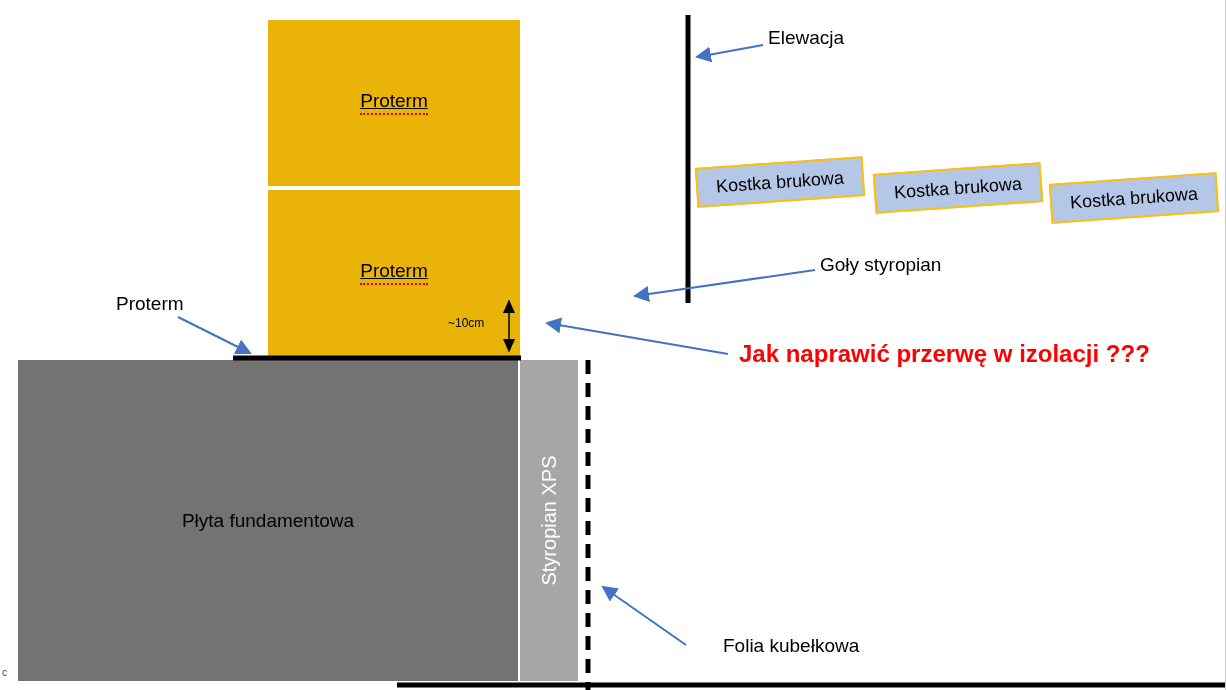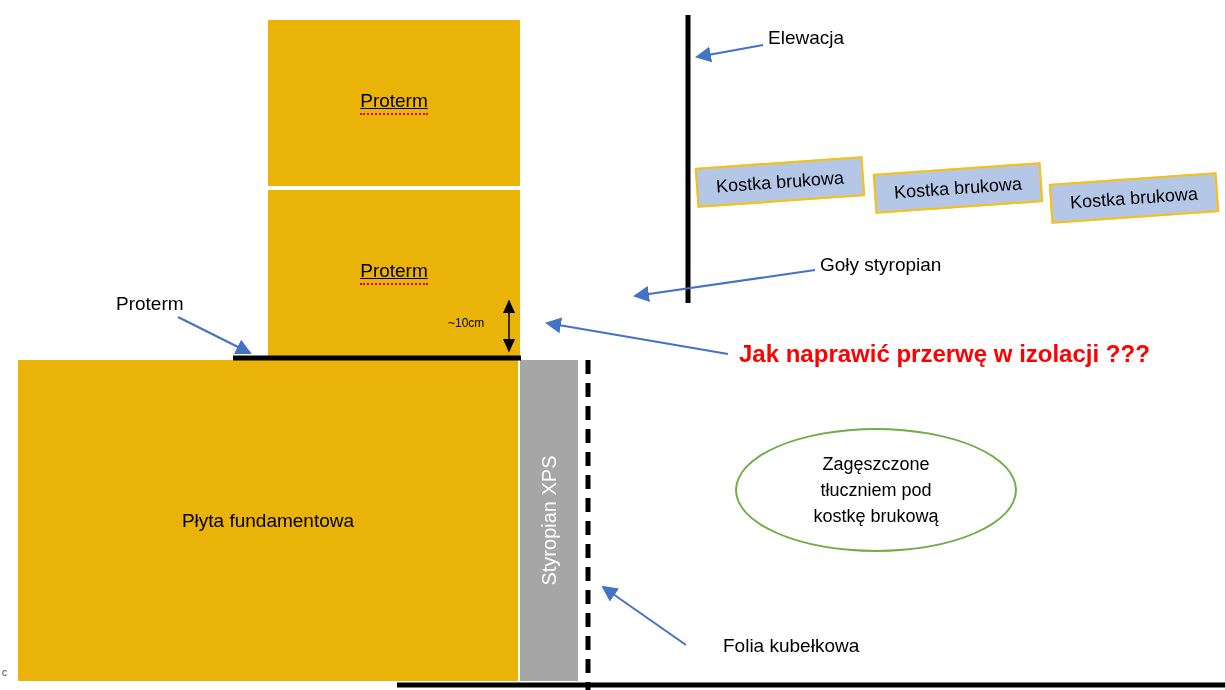--- a/index.html
+++ b/index.html
@@ -47,21 +47,21 @@
     background: #B4C7E7;
     border: 2px solid #FFC000;
     display: flex;
     align-items: center;
     justify-content: center;
     font-size: 18px;
     transform: rotate(-4deg);
     transform-origin: center center;
   }
   .plyta {
-    background: #eab308;
+    background: #737373;
     display: flex;
     align-items: center;
     justify-content: center;
     font-size: 19px;
   }
   .xps {
     background: #A6A6A6;
     color: #fff;
     display: flex;
     align-items: center;
@@ -134,23 +134,20 @@
   </div>
 
   <div class="shape plyta" style="left:18px; top:360px; width:500px; height:321px;">
     <span>Płyta fundamentowa</span>
   </div>
 
   <div class="shape xps" style="left:520px; top:360px; width:58px; height:321px;">
     <span>Styropian XPS</span>
   </div>
 
-  <div class="shape ellipse" style="left:735px; top:428px; width:282px; height:124px;">
-    <div class="inner">Zagęszczone tłuczniem pod kostkę brukową</div>
-  </div>
 
   <svg class="overlay" width="1226" height="690" viewBox="0 0 1226 690">
     <defs>
       <marker id="arrow-blue" markerWidth="8" markerHeight="8" refX="7" refY="4" orient="auto-start-reverse">
         <path d="M0,0 L8,4 L0,8 Z" fill="#4472C4"></path>
       </marker>
       <marker id="arrow-black" markerWidth="9" markerHeight="8" refX="8" refY="4" orient="auto-start-reverse">
         <path d="M0,0 L9,4 L0,8 Z" fill="#000000"></path>
       </marker>
     </defs>

